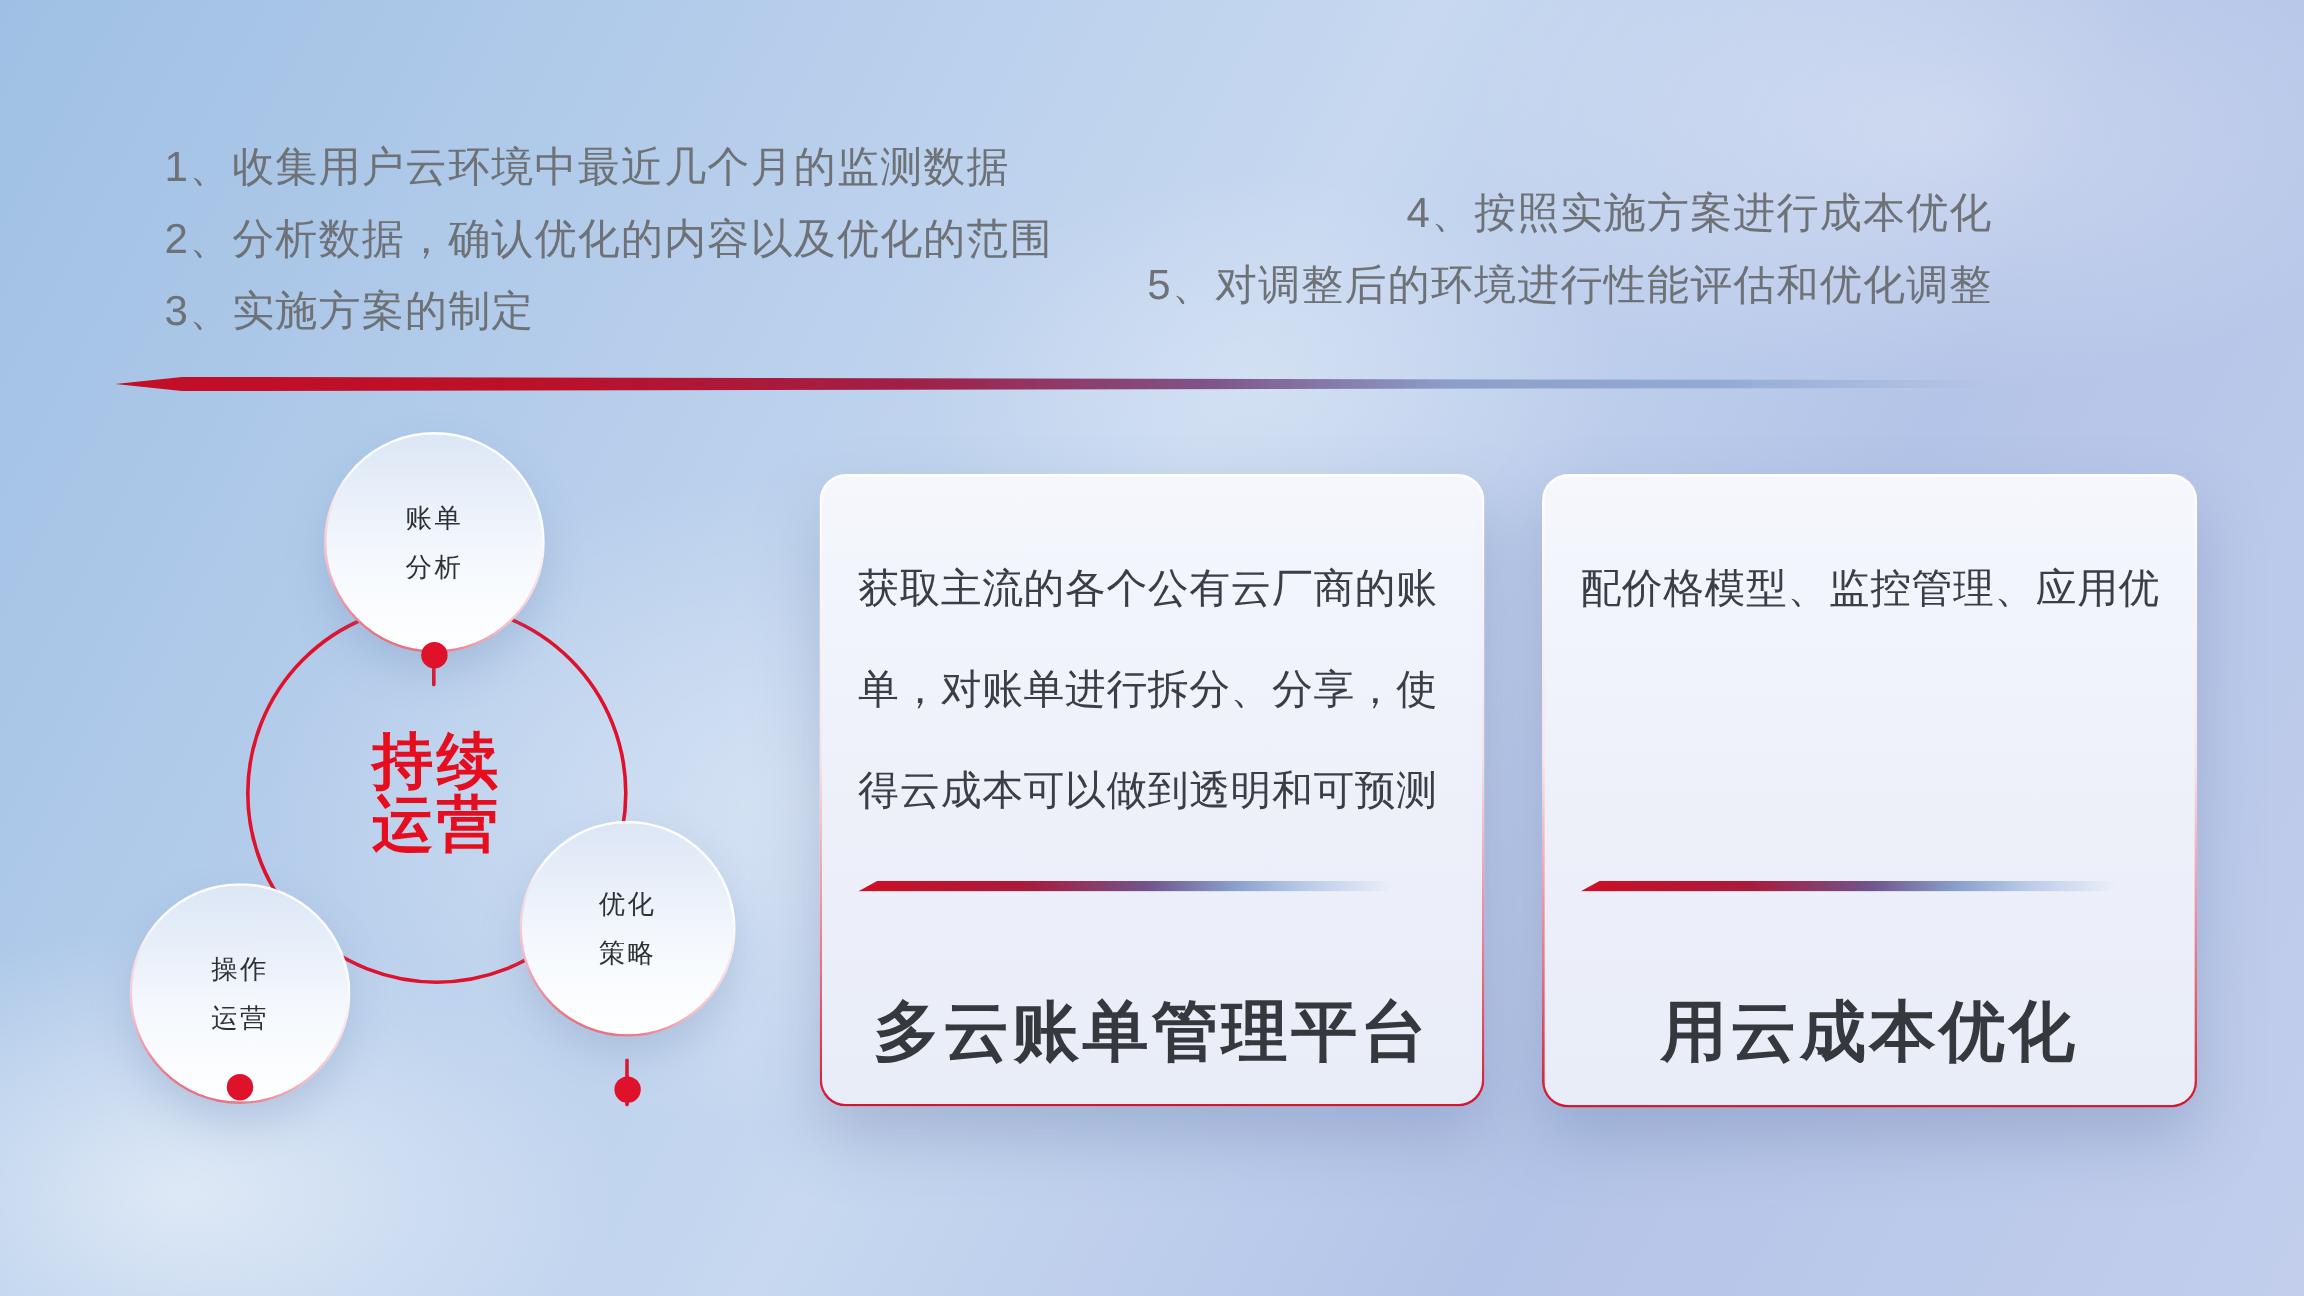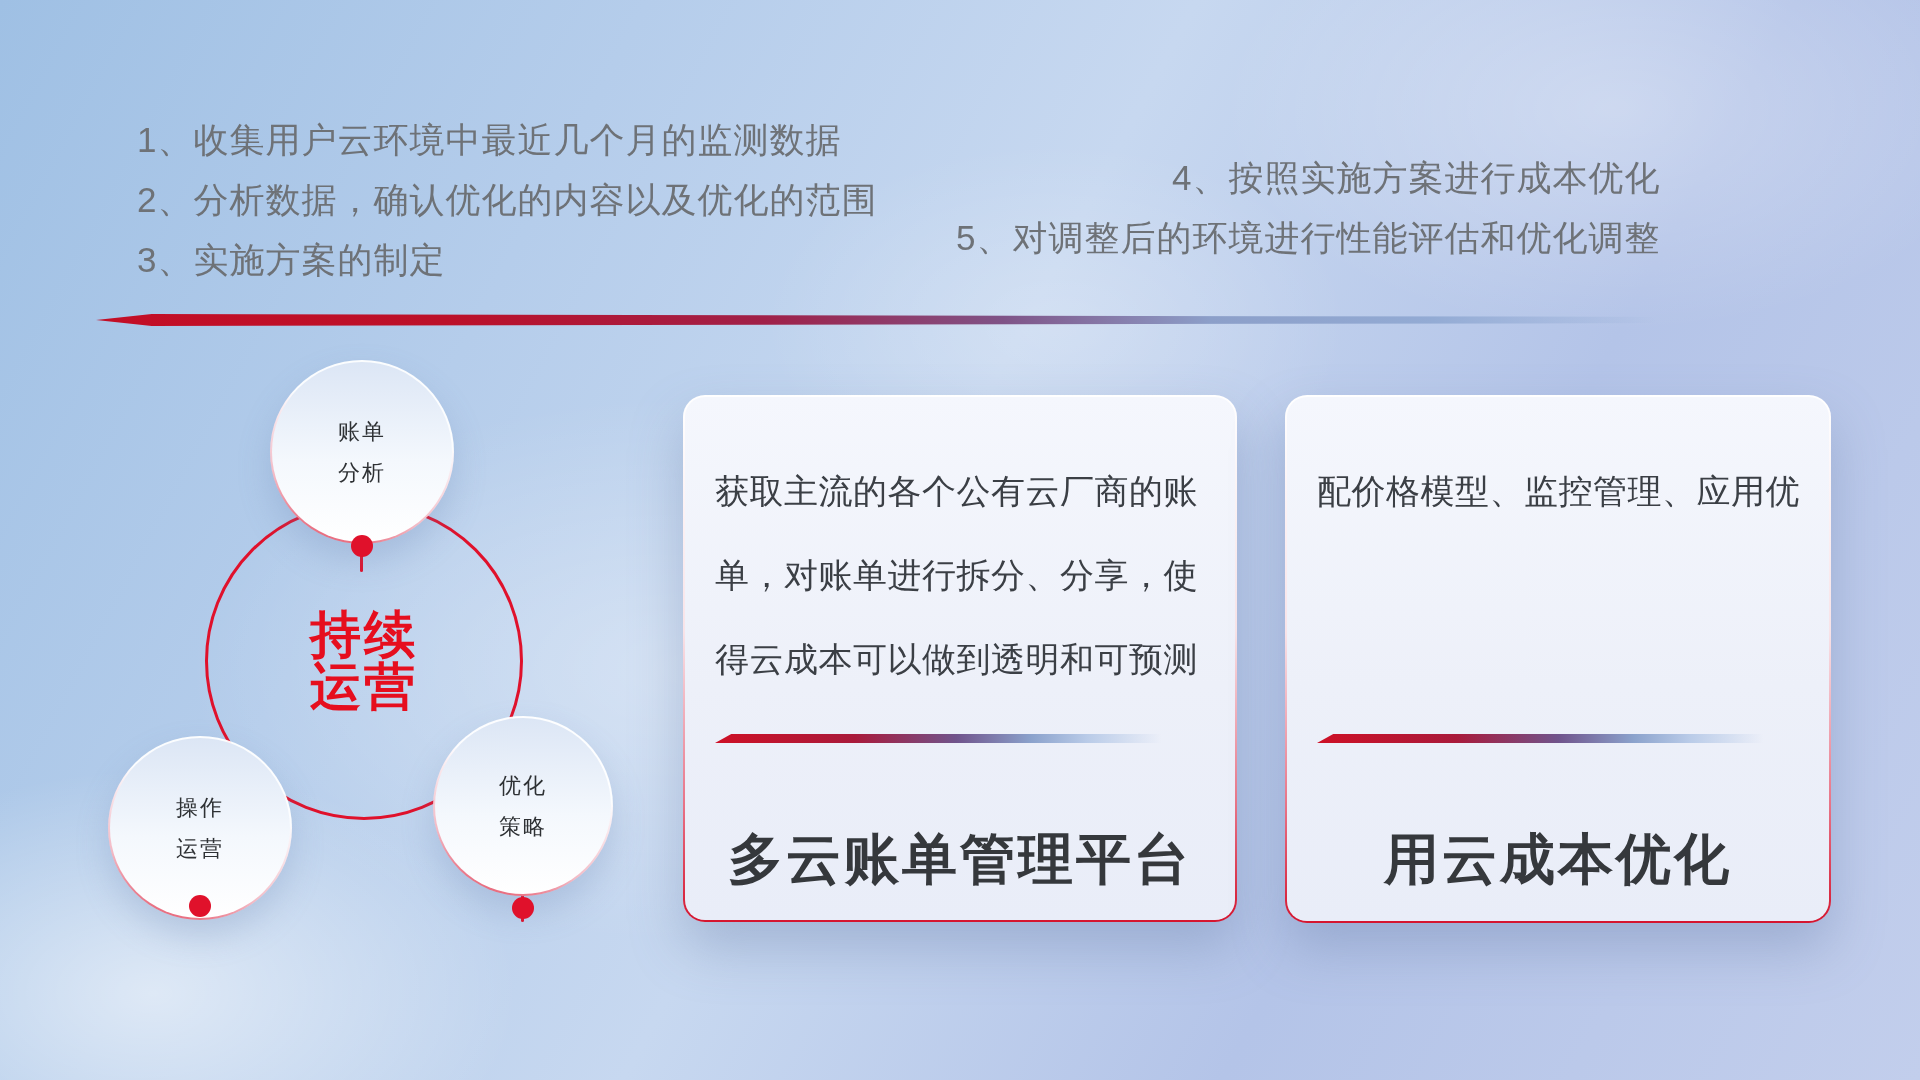--- a/index.html
+++ b/index.html
@@ -41,21 +41,21 @@
     position:absolute;box-sizing:border-box;border-radius:50%;
     border:2px solid transparent;
     background:
       linear-gradient(180deg,#dce6f5 0%,#f4f8fd 55%,#ffffff 100%) padding-box,
       linear-gradient(200deg,rgba(255,255,255,.95) 35%,#f3bac5 72%,#E23B52 100%) border-box;
     box-shadow:0 16px 32px rgba(110,135,180,.28);
     display:flex;flex-direction:column;align-items:center;justify-content:center;
   }
   .bubble-top{left:270px;top:360px;width:184px;height:184px;}
   .bubble-bl{left:108px;top:736px;width:184px;height:184px;align-items:center;}
-  .bubble-br{left:433px;top:716px;width:180px;height:180px;}
+  .bubble-br{left:433px;top:684px;width:180px;height:180px;}
   .bubble span{font-size:22px;line-height:41px;color:#2E3134;letter-spacing:2px;font-weight:500;}
   .stem{position:absolute;width:3px;background:#E0112B;border-radius:2px;}
   .stem-top{left:360px;top:546px;height:26px;}
   .stem-bl{left:198px;top:882px;height:36px;}
   .stem-br{left:521px;top:882px;height:40px;}
   .dot{position:absolute;width:22px;height:22px;border-radius:50%;background:#E0112B;}
   .dot-top{left:351px;top:535px;}
   .dot-bl{left:189px;top:895px;}
   .dot-br{left:512px;top:897px;}
 

